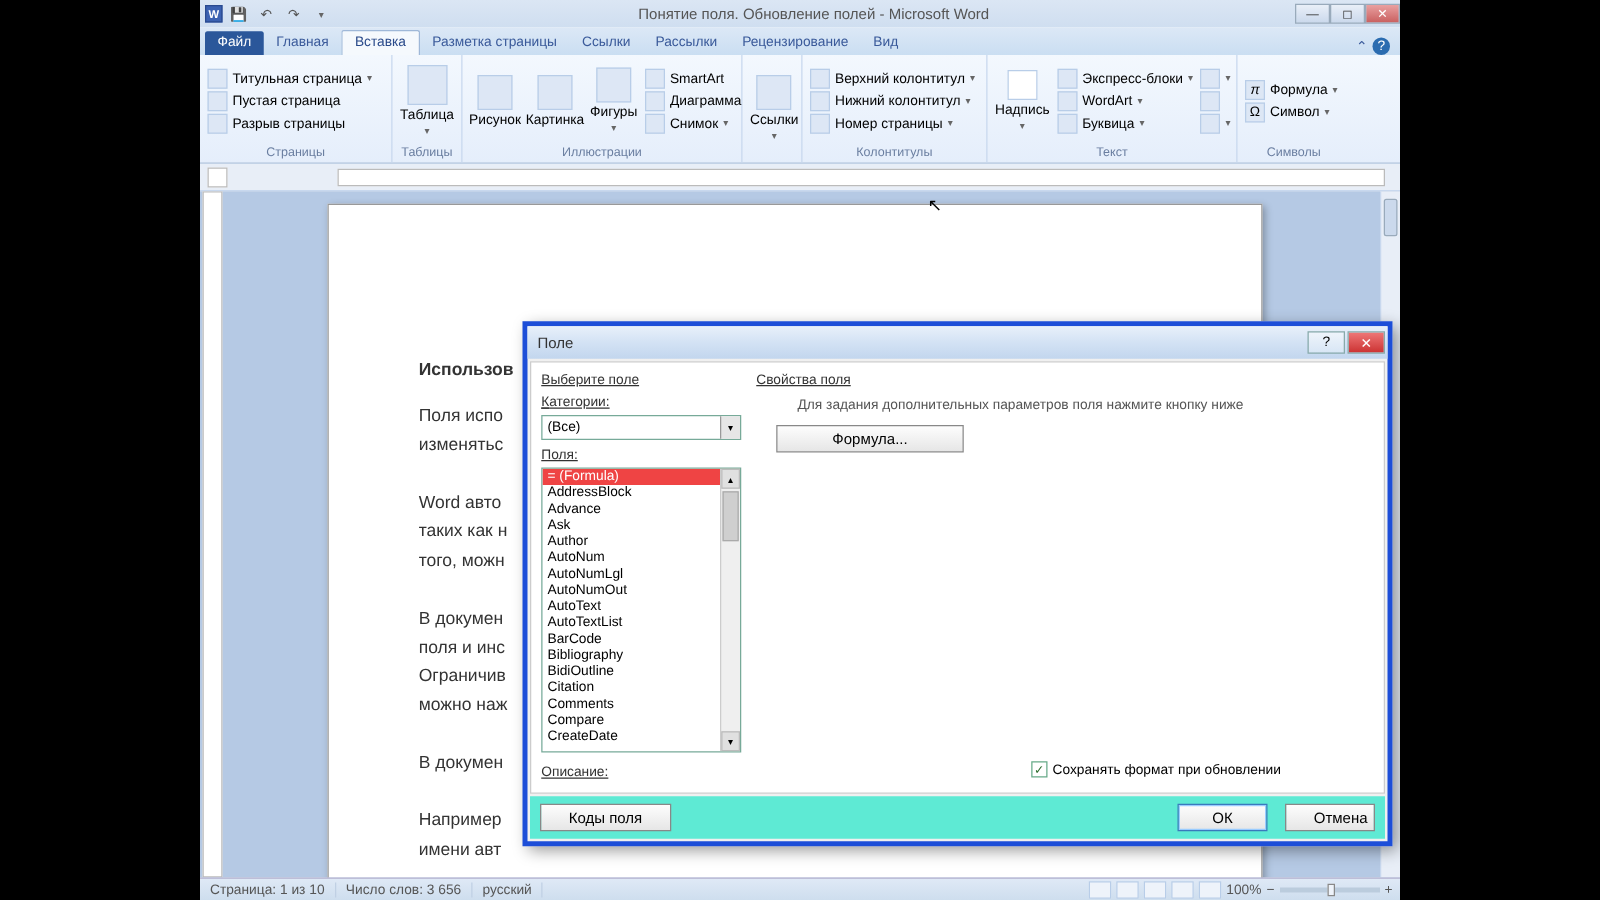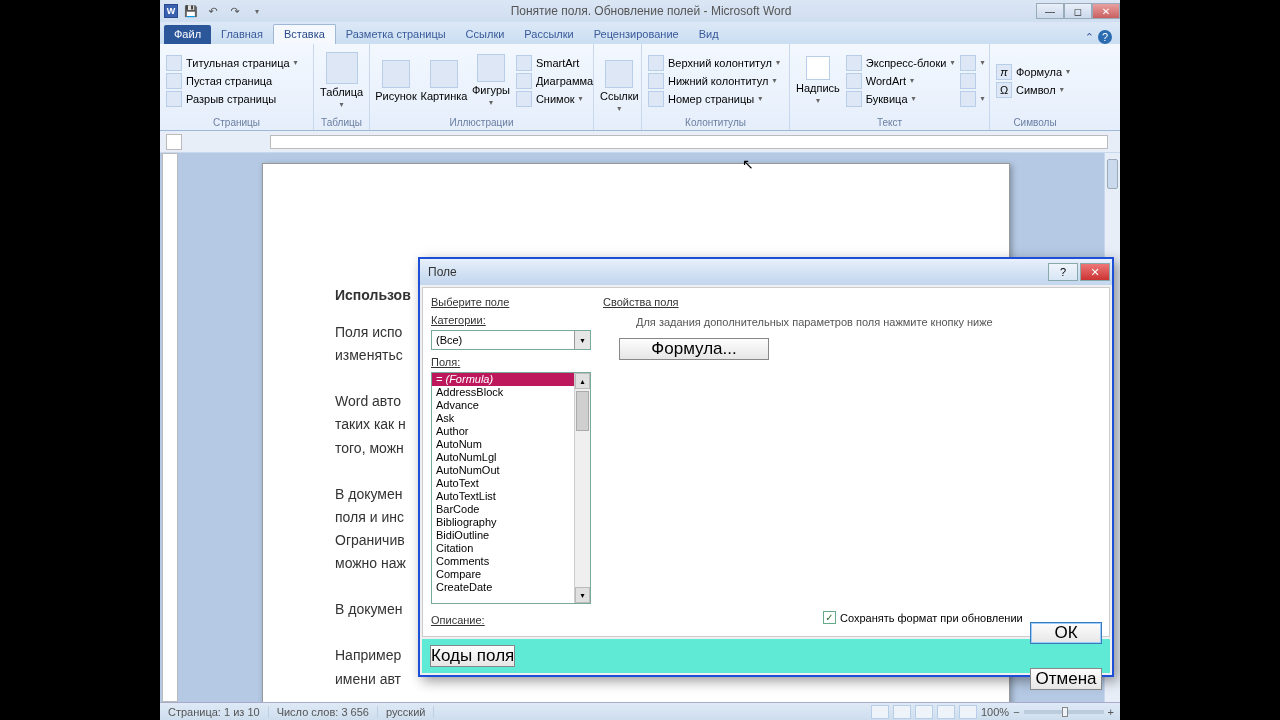--- a/index.html
+++ b/index.html
@@ -39,47 +39,47 @@
 .scroll-v { position:absolute; right:0; top:0; width:16px; bottom:0; background:#e8eef7; border-left:1px solid #c8d8ee; }
 .scroll-thumb { position:absolute; left:2px; right:2px; top:6px; height:30px; background:#cbd9ec; border:1px solid #9ab; border-radius:2px; }
 .statusbar { position:absolute; left:0; bottom:0; right:0; height:18px; background:linear-gradient(#dfe9f6,#cedeee); border-top:1px solid #aac; display:flex; align-items:center; font-size:11px; color:#555; }
 .sb-cell { padding:0 8px; border-right:1px solid #c0d0e4; }
 .sb-right { margin-left:auto; display:flex; align-items:center; gap:4px; padding-right:6px; }
 .view-btn { width:18px; height:14px; background:#eef3fa; border:1px solid #b8cde8; }
 .zoom-slider { width:80px; height:4px; background:#bcd; position:relative; }
 .zoom-thumb { position:absolute; left:38px; top:-3px; width:6px; height:10px; background:#eef3fa; border:1px solid #888; }
 
 
-.dialog { position:absolute; left:418px; top:257px; width:696px; height:420px; background:#f0f0f0; border:2px solid #1d4ed8; box-shadow:4px 4px 12px rgba(0,0,0,0.4); font-size:11px; }
+.dialog { position:absolute; left:418px; top:257px; width:696px; height:420px; background:#f0f0f0; border:4px solid #1d4ed8; box-shadow:4px 4px 12px rgba(0,0,0,0.4); font-size:11px; }
 .dlg-title { height:26px; background:linear-gradient(#e8f0fa,#d3e2f4 50%,#c2d6ee); display:flex; align-items:center; padding-left:8px; }
 .dlg-title-text { color:#333; font-size:12px; }
 .dlg-tbtns { margin-left:auto; display:flex; }
 .dlg-tbtn { width:30px; height:18px; border:1px solid #8aa; display:flex; align-items:center; justify-content:center; font-size:11px; background:linear-gradient(#eef4fb,#d8e6f5); margin-right:2px; }
 .dlg-tbtn.close { background:linear-gradient(#e77,#c33); color:#fff; }
 .dlg-body { position:absolute; top:26px; left:0; right:0; bottom:36px; background:#fff; border:1px solid #ccc; margin:2px; padding:6px 8px; display:flex; gap:12px; }
 .dlg-left { width:160px; display:flex; flex-direction:column; }
 .dlg-right { flex:1; display:flex; flex-direction:column; }
 .sec-label { padding:2px 0 4px; color:#333;text-decoration:underline; }
 .combo { height:20px; border:1px solid #7a9; background:#fff; display:flex; align-items:center; padding:0 4px; position:relative; }
 .combo .cbtn { position:absolute; right:0; top:0; width:16px; height:100%; background:#e6e6e6; border-left:1px solid #999; display:flex; align-items:center; justify-content:center; font-size:8px; }
 .listbox { flex:1; border:1px solid #7a9; background:#fff; overflow:hidden; position:relative; }
 .listbox .lb-scroll { position:absolute; right:0; top:0; bottom:0; width:16px; background:#efefef; border-left:1px solid #ccc; }
 .lb-arrow { height:16px; background:#e0e0e0; border:1px solid #bbb; display:flex; align-items:center; justify-content:center; font-size:8px; }
 .lb-thumb { position:absolute; left:1px; right:1px; top:18px; height:40px; background:#cfcfcf; border:1px solid #aaa; }
 .lb-item { padding:0 4px; height:13px; line-height:13px; font-size:11px; white-space:nowrap; overflow:hidden; }
-.lb-item.sel { background:#be185d; color:#fff;font-style:italic; }
+.lb-item.sel { background:#ef4444; color:#fff; }
 .prop-text { color:#555; padding:4px 0 10px;margin-left:33px; }
 .formula-btn { width:150px; height:21px; border:1px solid #888; background:linear-gradient(#fdfdfd,#e6e6e6); margin-left:16px; }
 .chk-row { margin-top:auto; display:flex; align-items:center; gap:4px; padding:6px 0; margin-left:220px; }
 .chk { width:13px; height:13px; border:1px solid #6a8; background:#fff; display:flex; align-items:center; justify-content:center; font-size:10px; color:#2a6a2a; }
 .desc-area { padding-top:8px; }
 .dlg-footer { position:absolute; left:2px; right:2px; bottom:2px; height:34px; background:#5eead4; display:flex; align-items:center; padding:0 8px; }
-.btn { height:22px; padding:0 0; border:1px solid #888; background:linear-gradient(#fdfdfd,#e6e6e6); font-size:17px; }
+.btn { height:22px; padding:0 22px; border:1px solid #888; background:linear-gradient(#fdfdfd,#e6e6e6); font-size:12px; }
 .btn.primary { border:1px solid #3a7abd; box-shadow:0 0 0 1px #9cf inset; }
-.footer-right { margin-left:auto; display:flex; gap:24px;flex-direction:column; }
+.footer-right { margin-left:auto; display:flex; gap:14px; }
 .cursor { position:absolute; left:742px; top:156px; font-size:14px; color:#000; pointer-events:none; }
 </style>
 </head>
 <body>
 
 <div class="app">
 
   <div class="titlebar">
     <div class="tb-left">
       <div class="tb-icon">W</div>

